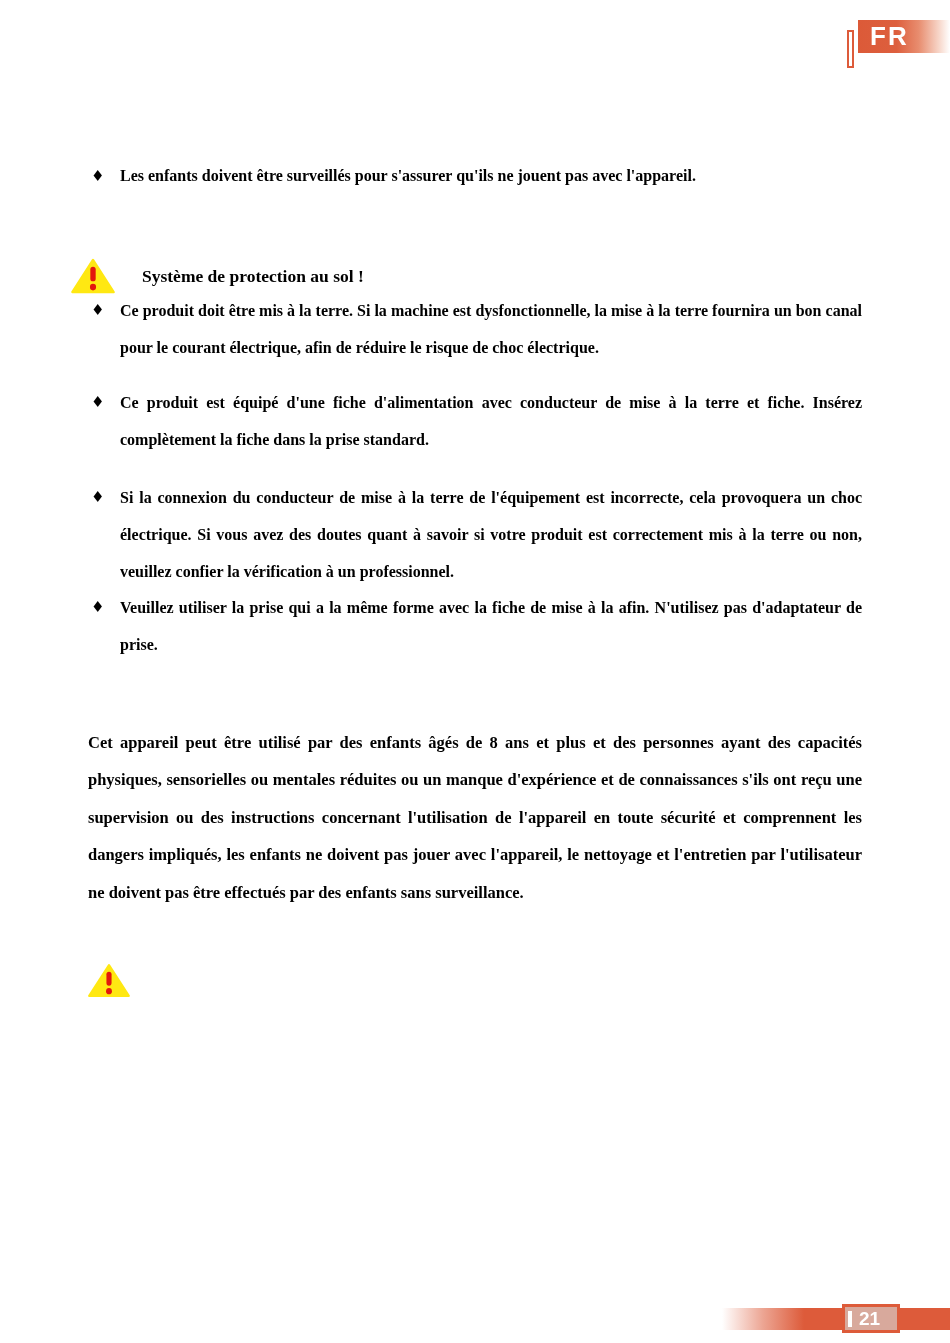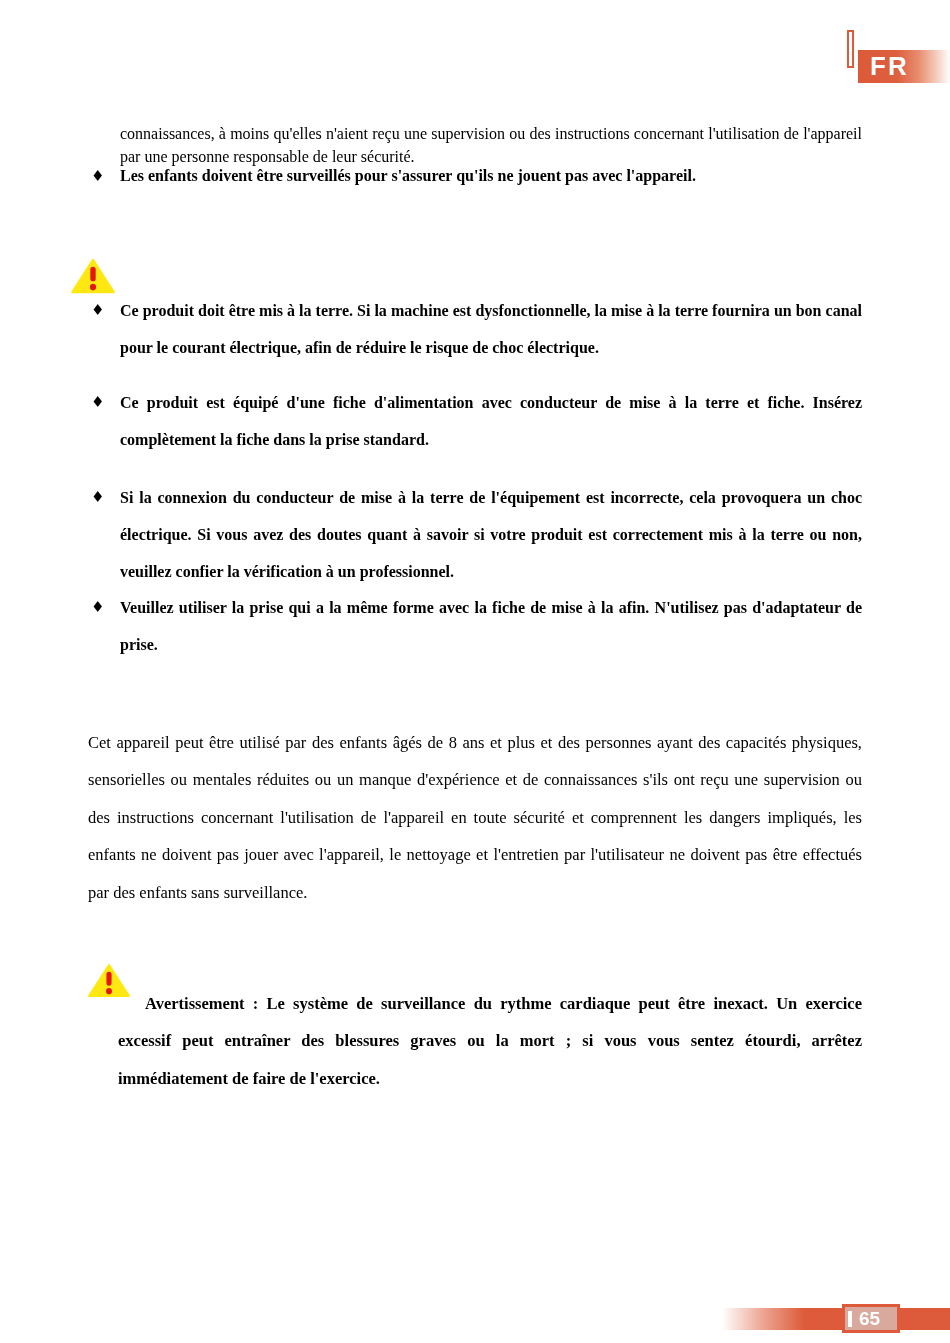--- a/index.html
+++ b/index.html
@@ -11,21 +11,21 @@
     color:#000;
     overflow:hidden;
   }
 
   
   .fr-small{
     position:absolute;left:847px;top:30px;width:7px;height:38px;
     border:2px solid #dd5b3a;background:#fff;box-sizing:border-box;
   }
   .fr-flag{
-    position:absolute;left:858px;top:50px;width:92px;height:33px;
+    position:absolute;left:858px;top:20px;width:92px;height:33px;
     background:linear-gradient(90deg,#dc5a38 0%,#dd5f3e 42%,#e88d6f 66%,#f7d6c9 88%,#ffffff 100%);
     display:flex;align-items:center;
   }
   .fr-flag span{
     font-family:"Liberation Sans","DejaVu Sans",sans-serif;
     font-weight:bold;font-size:26px;color:#ffffff;
     letter-spacing:2px;padding-left:12px;line-height:33px;
   }
 
   
@@ -58,21 +58,21 @@
   .warn-tri{position:absolute;}
   .tri-1{left:70px;top:256px;width:46px;height:40px;}
   .tri-2{left:87px;top:962px;width:44px;height:37px;}
   .section-title{
     position:absolute;left:142px;top:264px;
     font-size:17.5px;font-weight:bold;line-height:24px;
   }
 
   .age-para{
     position:absolute;left:88px;top:707px;width:774px;
-    font-weight:normal;font-size:16.5px;line-height:37.5px;
+    font-weight:bold;font-size:16.5px;line-height:37.5px;
     text-align:justify;
   }
 
   .warning-para{
     position:absolute;left:118px;top:968px;width:744px;
     font-weight:bold;font-size:16.5px;line-height:37.5px;
     text-align:justify;text-indent:27px;
   }
 
   
@@ -100,32 +100,32 @@
 </head>
 <body>
 
 <div class="page">
 
   <div class="fr-small"></div>
   <div class="fr-flag">
     <span>FR</span>
   </div>
 
-  <p class="para intro">connaissances, à moins qu'elles n'aient reçu une supervision ou des instructions concernant l'utilisation de l'appareil par une personne responsable de leur sécurité.</p>
 
   <div class="bullet tight b-children">
     <span class="marker">♦</span>
     <div class="btext">Les enfants doivent être surveillés pour s'assurer qu'ils ne jouent pas avec l'appareil.</div>
   </div>
 
   <svg class="warn-tri tri-1" viewBox="0 0 60 48">
     <polygon points="30,3 57,45 3,45" fill="#ffe812" stroke="#ffe812" stroke-width="3" stroke-linejoin="round"></polygon>
     <rect x="26.5" y="12" width="7" height="19" rx="3.5" fill="#e3170d"></rect>
     <ellipse cx="30" cy="38.5" rx="4" ry="4.3" fill="#e3170d"></ellipse>
   </svg>
+  <div class="section-title">Système de protection au sol !</div>
 
   <div class="bullet wide b-g1">
     <span class="marker">♦</span>
     <div class="btext">Ce produit doit être mis à la terre. Si la machine est dysfonctionnelle, la mise à la terre fournira un bon canal pour le courant électrique, afin de réduire le risque de choc électrique.</div>
   </div>
   <div class="bullet wide b-g2">
     <span class="marker">♦</span>
     <div class="btext">Ce produit est équipé d'une fiche d'alimentation avec conducteur de mise à la terre et fiche. Insérez complètement la fiche dans la prise standard.</div>
   </div>
   <div class="bullet wide b-g3">
@@ -137,23 +137,22 @@
     <div class="btext">Veuillez utiliser la prise qui a la même forme avec la fiche de mise à la afin. N'utilisez pas d'adaptateur de prise.</div>
   </div>
 
   <p class="age-para">Cet appareil peut être utilisé par des enfants âgés de 8 ans et plus et des personnes ayant des capacités physiques, sensorielles ou mentales réduites ou un manque d'expérience et de connaissances s'ils ont reçu une supervision ou des instructions concernant l'utilisation de l'appareil en toute sécurité et comprennent les dangers impliqués, les enfants ne doivent pas jouer avec l'appareil, le nettoyage et l'entretien par l'utilisateur ne doivent pas être effectués par des enfants sans surveillance.</p>
 
   <svg class="warn-tri tri-2" viewBox="0 0 60 48">
     <polygon points="30,3 57,45 3,45" fill="#ffe812" stroke="#ffe812" stroke-width="3" stroke-linejoin="round"></polygon>
     <rect x="26.5" y="12" width="7" height="19" rx="3.5" fill="#e3170d"></rect>
     <ellipse cx="30" cy="38.5" rx="4" ry="4.3" fill="#e3170d"></ellipse>
   </svg>
-  <p class="warning-para">Avertissement : Le système de surveillance du rythme cardiaque peut être inexact. Un exercice excessif peut entraîner des blessures graves ou la mort ; si vous vous sentez étourdi, arrêtez immédiatement de faire de l'exercice.</p>
 
   <div class="footer-bar"></div>
   <div class="page-badge">
     <div class="page-badge-inner">
       <span class="page-badge-tick"></span>
-      <span class="page-badge-num">65</span>
+      <span class="page-badge-num">21</span>
     </div>
   </div>
 
 </div>
 
 </body></html>

